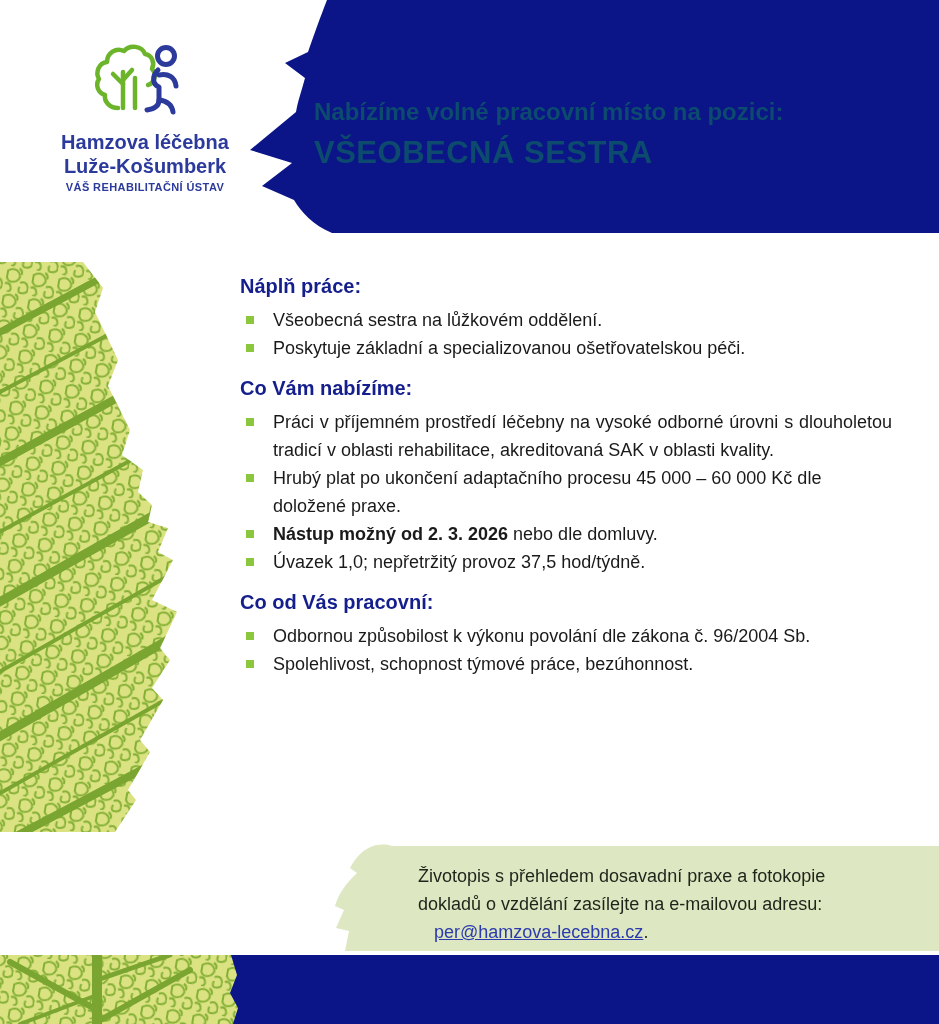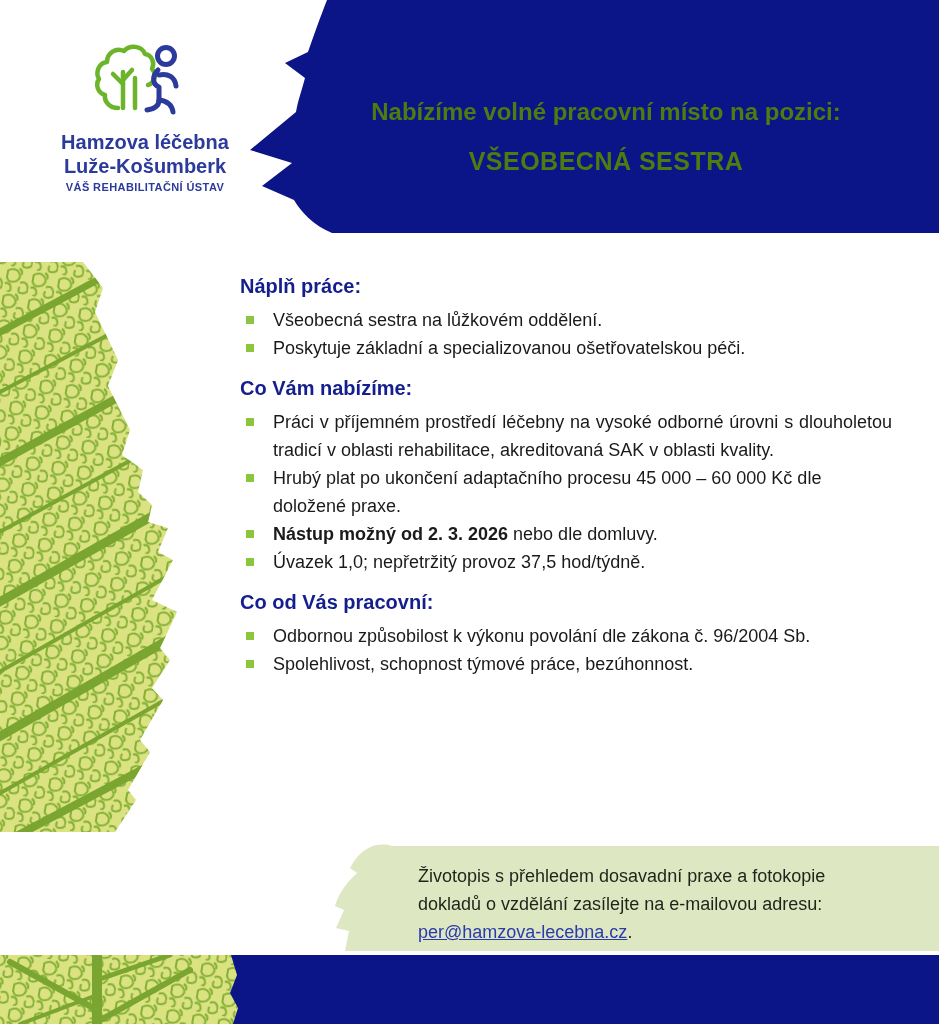--- a/index.html
+++ b/index.html
@@ -9,25 +9,25 @@
     background:#ffffff;
     font-family:"Liberation Sans", sans-serif;
     overflow:hidden;
   }
   svg{display:block;}
   .abs{position:absolute;}
 
   
   #banner-svg{left:0;top:0;}
   .banner-text{
-    position:absolute;left:336px;top:96px;width:540px;
-    text-align:center;color:#4d7c0f;
+    position:absolute;left:314px;top:96px;width:540px;
+    text-align:left;color:#0c4a6e;
   }
   .banner-intro{font-size:24px;font-weight:bold;line-height:32px;}
-  .banner-position{font-size:25px;font-weight:bold;line-height:42px;letter-spacing:.5px;margin-top:12px;}
+  .banner-position{font-size:31px;font-weight:bold;line-height:42px;letter-spacing:.5px;margin-top:4px;}
 
   
   .logo{position:absolute;left:55px;top:42px;width:180px;text-align:center;}
   .logo-name{color:#2c3a9c;font-size:20px;font-weight:bold;line-height:24px;text-align:center;}
   .logo-tagline{color:#2c3a9c;font-size:11px;font-weight:bold;letter-spacing:.4px;margin-top:3px;}
 
   
   .content{
     position:absolute;left:240px;top:272px;width:668px;
     color:#1a1a1a;font-size:18px;line-height:28px;
@@ -46,21 +46,21 @@
     background:#8cc63c;
   }
   .justify{text-align:justify;}
   .b{font-weight:bold;}
 
   
   .footer-note-text{
     position:absolute;left:418px;top:862px;width:470px;
     color:#1f241a;font-size:18px;line-height:28px;
   }
-  a.mail-link{color:#2b3aad;text-decoration:underline;}
+  a.mail-link{color:#2b3aad;text-decoration:underline;margin-left:16px;}
 
   
   #leaf-left{left:0;top:262px;}
   #green-box{left:0;top:836px;}
   #bottom-bar{left:0;top:955px;}
 </style>
 </head>
 <body>
 
 <div id="canvas">

